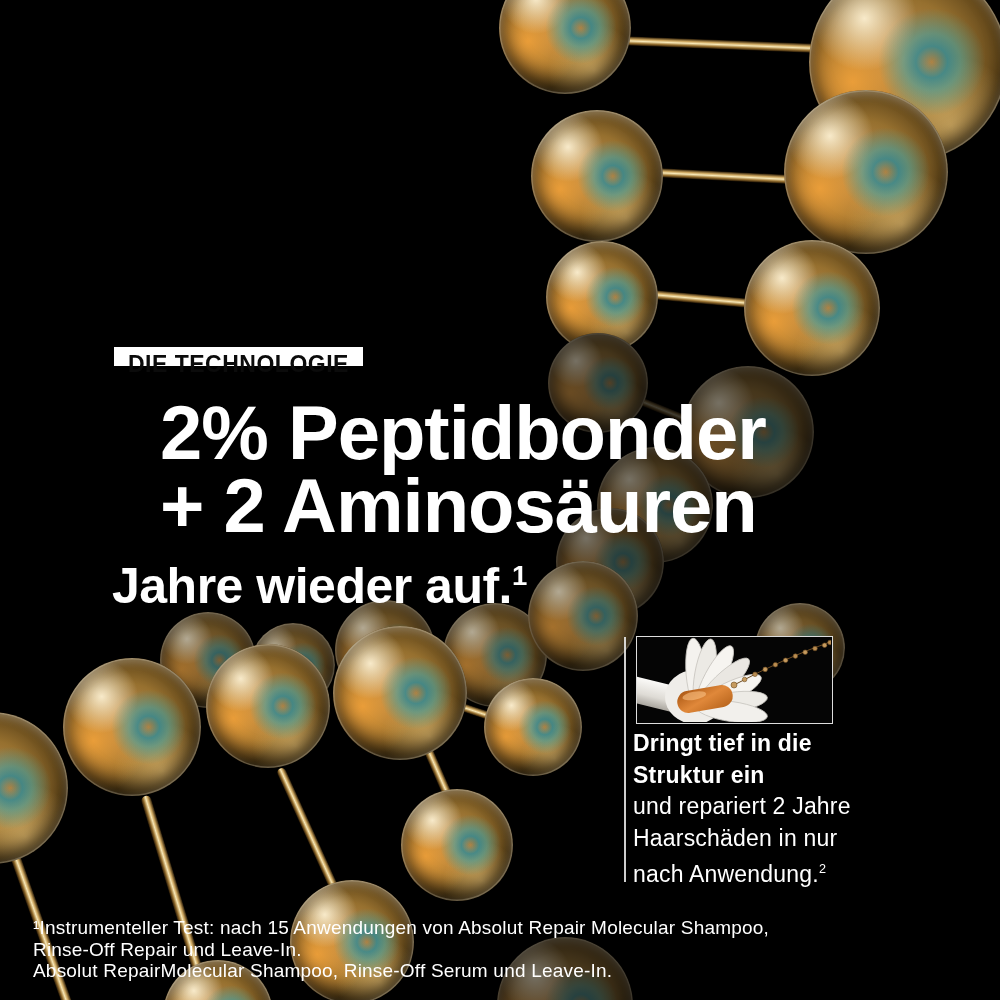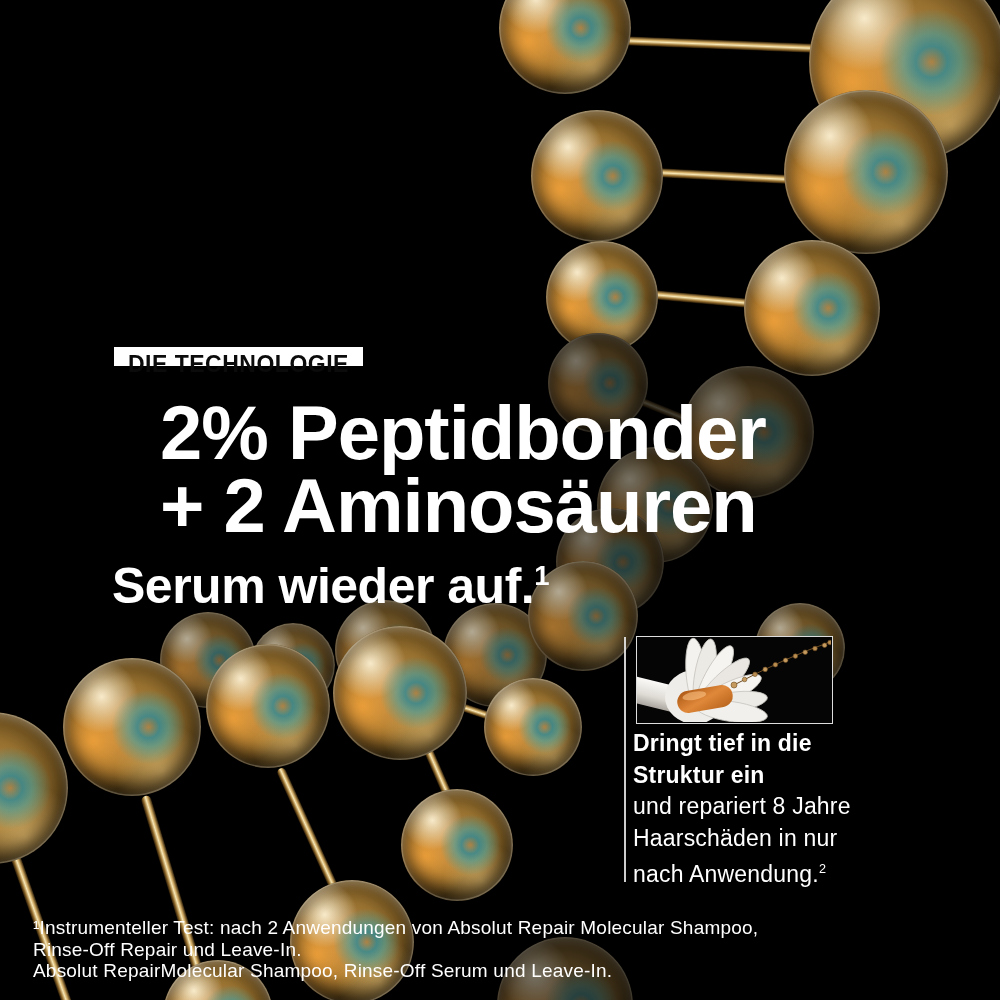--- a/index.html
+++ b/index.html
@@ -83,21 +83,21 @@
   <div class="badge">
     <span>DIE TECHNOLOGIE</span>
   </div>
 
   <div class="headline">
     <div>2% Peptidbonder</div>
     <div>+ 2 Aminosäuren</div>
   </div>
 
   <div class="subheadline">
-    <div><span>Serum wieder auf.</span><sup>1</sup></div>
+    <div><span>Jahre wieder auf.</span><sup>1</sup></div>
   </div>
 
   <div class="divider"></div>
 
   <div class="inset">
     <svg width="194" height="85" viewBox="0 0 194 85">
       <defs>
         <linearGradient id="cyl" x1="0" y1="0" x2="0" y2="1">
           <stop offset="0" stop-color="#fbfaf8"></stop>
             <stop offset=".6" stop-color="#dedbd5"></stop>
@@ -140,24 +140,24 @@
         <circle cx="178" cy="11.5" r="2.3" fill="#b98c50" stroke="#6e4e24" stroke-width=".6"></circle>
         <circle cx="187.6" cy="8.2" r="2.3" fill="#c59a5e" stroke="#6e4e24" stroke-width=".6"></circle>
         <circle cx="193" cy="5.5" r="2.3" fill="#b98c50" stroke="#6e4e24" stroke-width=".6"></circle>
       </g>
     </svg>
   </div>
 
   <div class="benefit">
     <div class="bold">Dringt tief in die</div>
     <div class="bold">Struktur ein</div>
-    <div>und repariert 8 Jahre</div>
+    <div>und repariert 2 Jahre</div>
     <div>Haarschäden in nur</div>
     <div><span>nach Anwendung.</span><sup>2</sup></div>
   </div>
 
   <div class="footnotes">
-    <div>¹Instrumenteller Test: nach 2 Anwendungen von Absolut Repair Molecular Shampoo,</div>
+    <div>¹Instrumenteller Test: nach 15 Anwendungen von Absolut Repair Molecular Shampoo,</div>
     <div>Rinse-Off Repair und Leave-In.</div>
     <div>Absolut RepairMolecular Shampoo, Rinse-Off Serum und Leave-In.</div>
   </div>
 
 </div>
 
 </body></html>

